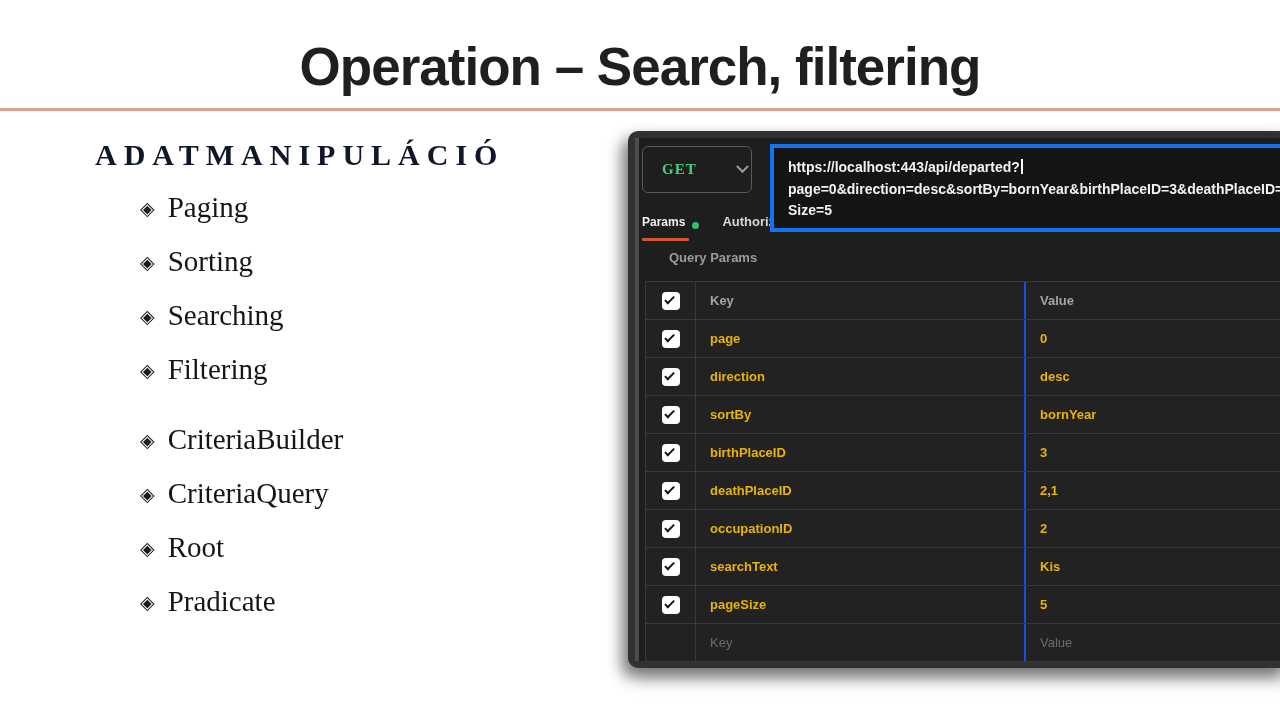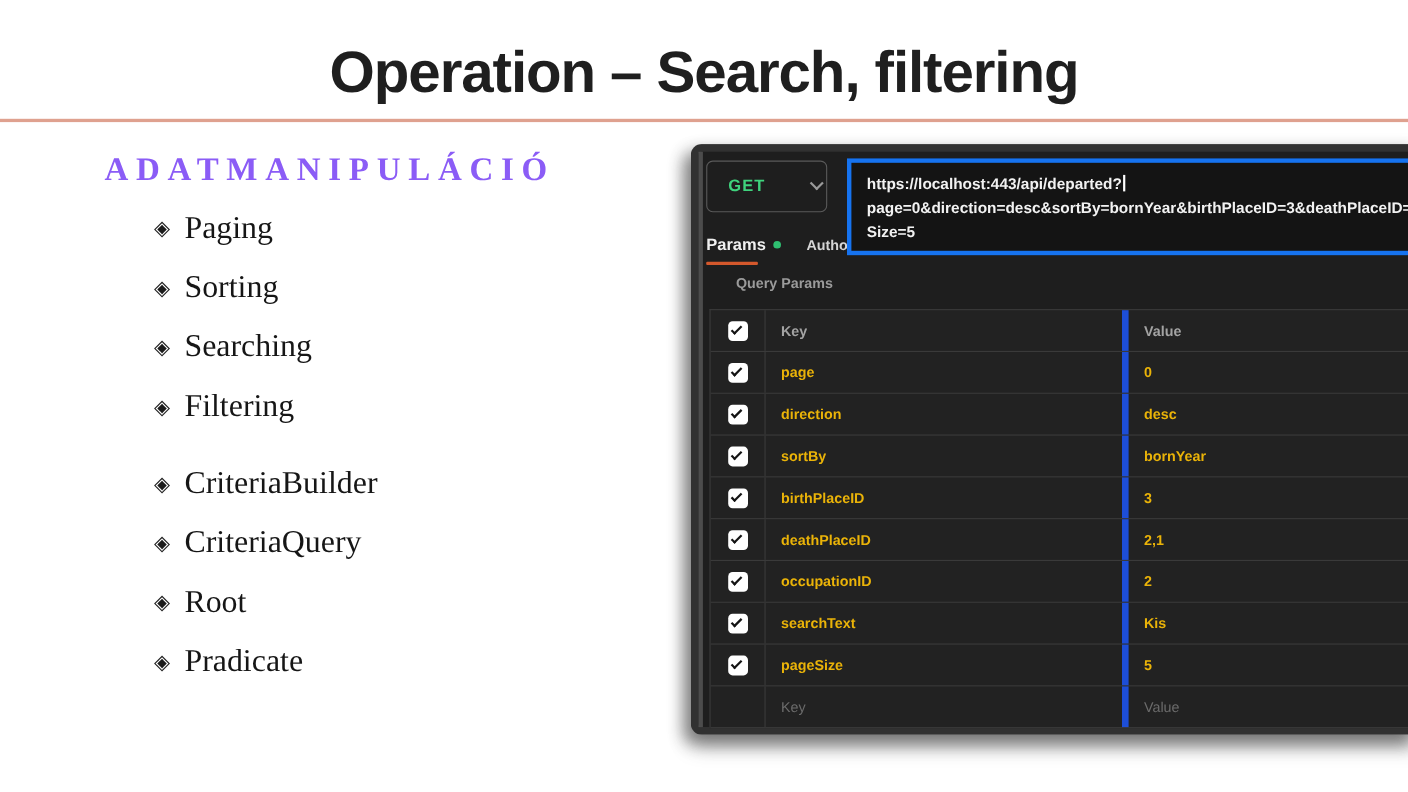--- a/index.html
+++ b/index.html
@@ -28,21 +28,21 @@
   }
 
   
   .section { position:absolute; left:95px; }
   .section-1 { top:136px; }
   .section-2 { top:406px; }
   .section-heading {
     font-size:30px; line-height:38px;
     font-weight:bold;
     letter-spacing:7px;
-    color:#8b5cf6;
+    color:#0f172a;
   }
   .items { list-style:none; margin-top:6px; padding-left:45px; }
   .items li {
     height:54px;
     display:flex; align-items:center;
     font-size:29px;
     color:#161616;
   }
   .bullet {
     font-family:"DejaVu Sans", sans-serif;
@@ -68,20 +68,21 @@
     width:4px; background:#5c5c5c; opacity:.75;
   }
 
   .method-dropdown {
     position:absolute; left:7px; top:8px;
     width:110px; height:47px;
     border:1px solid #5a5a5a; border-radius:6px;
     display:flex; align-items:center; justify-content:space-between;
     padding:0 4px 0 19px;
     cursor:pointer;
+    font-family:Liberation Serif, serif;
   }
   .method-label {
     color:#3fd37d; font-size:15px; font-weight:bold; letter-spacing:1px;
   }
   .chevron-down-icon {
     width:9px; height:9px;
     border-right:2px solid #9a9a9a; border-bottom:2px solid #9a9a9a;
     transform:rotate(45deg) translate(-2px,-2px);
   }
 
@@ -97,22 +98,22 @@
     white-space:nowrap; overflow:hidden;
   }
   .url-line { display:block; }
   .text-caret-icon {
     display:inline-block; width:2px; height:15px;
     background:#ffffff; vertical-align:-2px; margin-left:1px;
   }
 
   .tab-row { position:absolute; left:7px; top:76px; z-index:1; display:flex; align-items:center; }
   .tab-params {
-    color:#f0f0f0; font-size:15px; font-weight:bold;
-    display:flex; align-items:center; cursor:pointer;
+    color:#f0f0f0; font-size:12px; font-weight:bold;
+    display:flex; align-items:flex-end; cursor:pointer;
   }
   .params-active-dot {
     width:7px; height:7px; border-radius:50%;
     background:#2fbf71; margin-left:7px;
   }
   .tab-authorization {
     color:#d6d6d6; font-size:13px; font-weight:600;
     margin-left:23px; cursor:pointer; white-space:nowrap;
   }
   .tab-underline {
@@ -138,21 +139,21 @@
     border-bottom:1px solid #3a3a3a;
     align-items:stretch;
   }
   .cell-check {
     width:50px; flex:0 0 50px;
     border-right:1px solid #3a3a3a;
     display:flex; align-items:center; justify-content:center;
   }
   .cell-key {
     width:330px; flex:0 0 330px;
-    border-right:6px solid #1d4ed8;
+    border-right:2px solid #1d4ed8;
     display:flex; align-items:center;
     padding-left:14px;
   }
   .cell-value {
     flex:1 1 auto;
     display:flex; align-items:center;
     padding-left:14px;
   }
   .cell-text { font-size:13px; font-weight:bold; color:#eab308; }
   .header-text { font-size:13px; font-weight:bold; color:#a3a3a3; }

